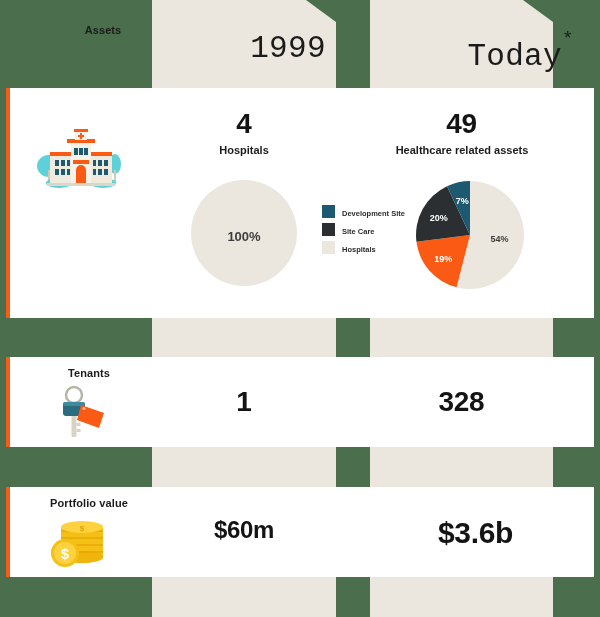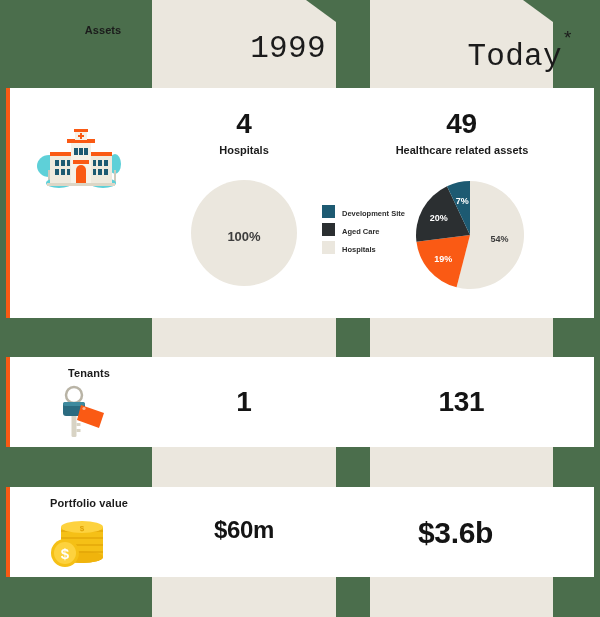--- a/index.html
+++ b/index.html
@@ -213,21 +213,21 @@
   <div class="big-num" style="left:370px; top:108px; width:183px;">49</div>
   <div class="sub-label" style="left:366px; top:144px; width:192px;">Healthcare related assets</div>
 
   <div class="legend" style="left:322px; top:200px;">
     <div class="legend-row">
       <span class="legend-sw" style="background:#1d5a72;"></span>
       <span class="legend-txt">Development Site</span>
     </div>
     <div class="legend-row">
       <span class="legend-sw" style="background:#2b2f31;"></span>
-      <span class="legend-txt">Aged Care</span>
+      <span class="legend-txt">Site Care</span>
     </div>
     <div class="legend-row">
       <span class="legend-sw" style="background:#ebe7de;"></span>
       <span class="legend-txt">Hospitals</span>
     </div>
   </div>
 
   <svg class="pie-svg" style="left:414px; top:179px;" width="112" height="112" viewBox="0 0 112 112">
     <g id="pie-slices">
         <path d="M 56 56 L 56.00 2.00 A 54 54 0 1 1 42.57 108.30 Z" fill="#ebe7de"></path>
@@ -258,21 +258,21 @@
 
       <rect x="8" y="19" width="22" height="14" rx="3" fill="#2b6b80"></rect>
       <rect x="8" y="19" width="22" height="4" rx="2" fill="#3e8a9e"></rect>
 
       <path d="M26 22 L49 30 L44 45 L22 37 Z" fill="#fa5a14"></path>
       <circle cx="29" cy="25.5" r="1.6" fill="#ffffff" opacity="0.55"></circle>
     </svg>
   </div>
 
   <div class="big-num" style="left:152px; top:386px; width:184px;">1</div>
-  <div class="big-num" style="left:370px; top:386px; width:183px;">131</div>
+  <div class="big-num" style="left:370px; top:386px; width:183px;">328</div>
 
   <div class="card card-portfolio"></div>
 
   <div class="row-title" style="left:26px; top:497px; width:126px;">Portfolio value</div>
 
   <div class="icon-wrap" style="left:48px; top:513px; width:68px; height:56px;">
     <svg width="68" height="56" viewBox="0 0 68 56">
 
       <g>
         <ellipse cx="34" cy="44" rx="21" ry="6" fill="#e8a908"></ellipse>
@@ -286,15 +286,15 @@
         <text x="34" y="17.5" text-anchor="middle" font-size="8" font-weight="bold" fill="#e0a206" font-family="'Liberation Sans', sans-serif">$</text>
       </g>
 
       <circle cx="17" cy="40" r="14" fill="#f5c016"></circle>
       <circle cx="17" cy="40" r="11" fill="#fdd23e"></circle>
       <text x="17" y="46" text-anchor="middle" font-size="15" font-weight="bold" fill="#ffffff" font-family="'Liberation Sans', sans-serif">$</text>
     </svg>
   </div>
 
   <div class="big-num" style="left:152px; top:516px; width:184px; font-size:24px;">$60m</div>
-  <div class="big-num" style="left:364px; top:516px; width:183px; font-size:30px;">$3.6b</div>
+  <div class="big-num" style="left:384px; top:516px; width:183px; font-size:30px;">$3.6b</div>
 
 </div>
 
 </body></html>

